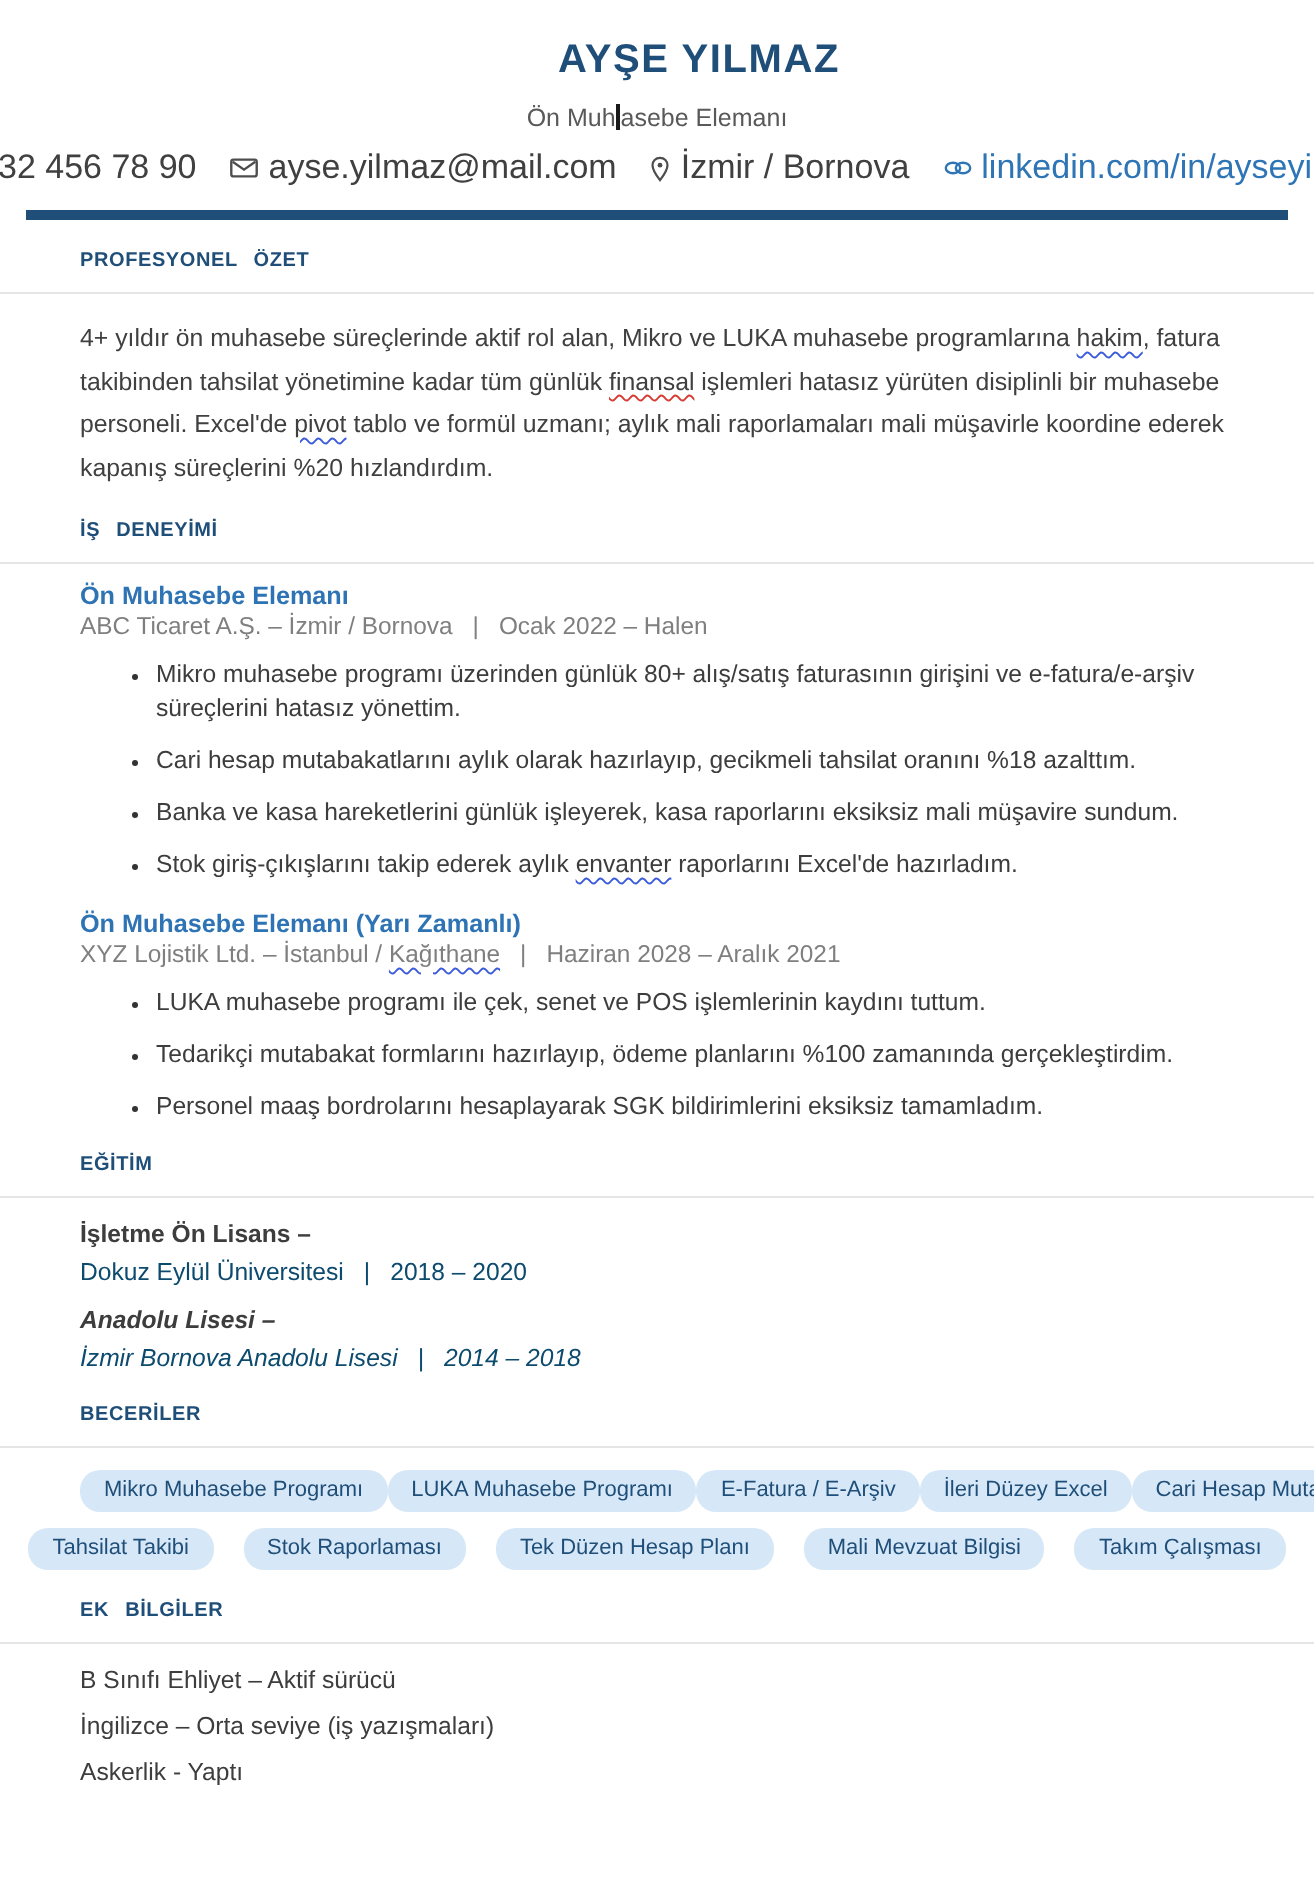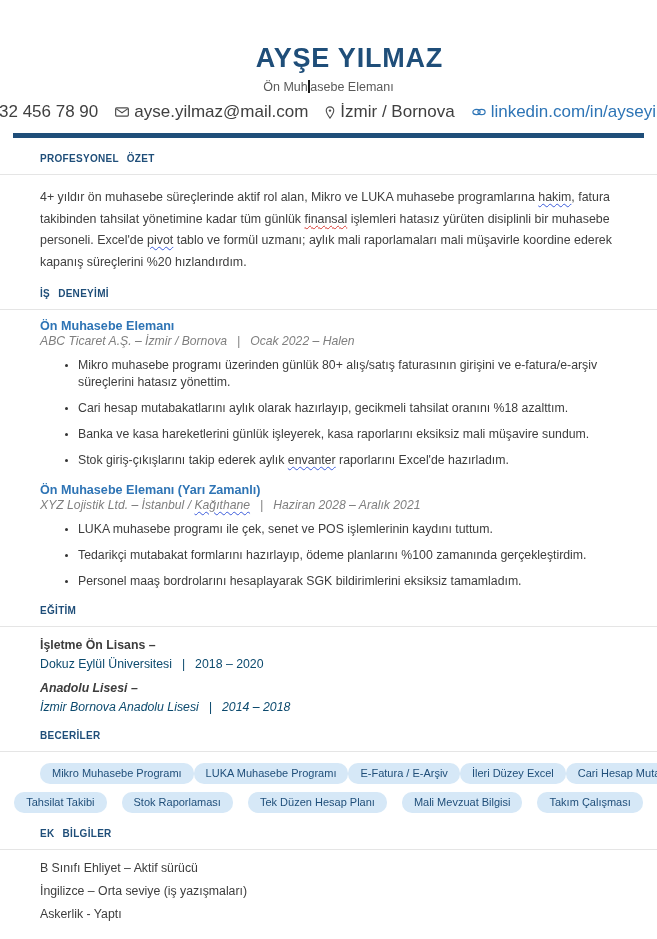--- a/index.html
+++ b/index.html
@@ -8,22 +8,22 @@
     font-family: "Liberation Sans", sans-serif;
     color: #404040;
     position: relative;
     overflow: hidden;
   }
   .page { position: relative; width: 657px; height: 939px; }
 
   
   .hdr { text-align: center; }
   h1 {
-    margin: 44px 0 0 0;
-    font-size: 27px; line-height: 28px;
+    margin: 16px 0 0 0;
+    font-size: 20px; line-height: 28px;
     font-weight: bold; letter-spacing: 0.8px;
     color: #1f4e79;
     padding-left: 42px;
   }
   .subtitle { margin-top: 8px; font-size: 12.5px; line-height: 14px; color: #595959; }
   .caret {
     display: inline-block; width: 1.5px; height: 13px;
     background: #1a1a1a; vertical-align: -2px; margin: 0 0.5px;
   }
   .contact-row {
@@ -49,21 +49,21 @@
     margin: 12px 40px 0 40px;
     font-size: 12.4px; line-height: 21.5px;
   }
 
   .spell-red  { text-decoration: underline wavy #d83931 1px; text-underline-offset: 2px; }
   .spell-blue { text-decoration: underline wavy #3b5bdb 1px; text-underline-offset: 2px; }
 
   
   .job-title { margin: 9px 0 0 40px; font-size: 12.6px; line-height: 14px; font-weight: bold; color: #2e74b5; }
   .job2 .job-title { margin-top: 14px; }
-  .job-meta { margin: 1px 12px 0 40px; font-size: 12.2px; line-height: 15px; color: #7f7f7f; font-style: italic; }
+  .job-meta { margin: 1px 12px 0 40px; font-size: 12.2px; line-height: 15px; color: #7f7f7f; }
   .pipe { margin: 0 10px; }
   ul.bullets { margin: 8px 40px 0 62px; padding: 0 0 0 16px; }
   ul.bullets li {
     margin: 0 0 9px 0;
     font-size: 12.3px; line-height: 17px; color: #3d3d3d;
   }
   ul.bullets li::marker { font-size: 10px; color: #333; }
 
   
   .edu { margin: 11px 0 0 40px; font-size: 12.3px; line-height: 15px; }

